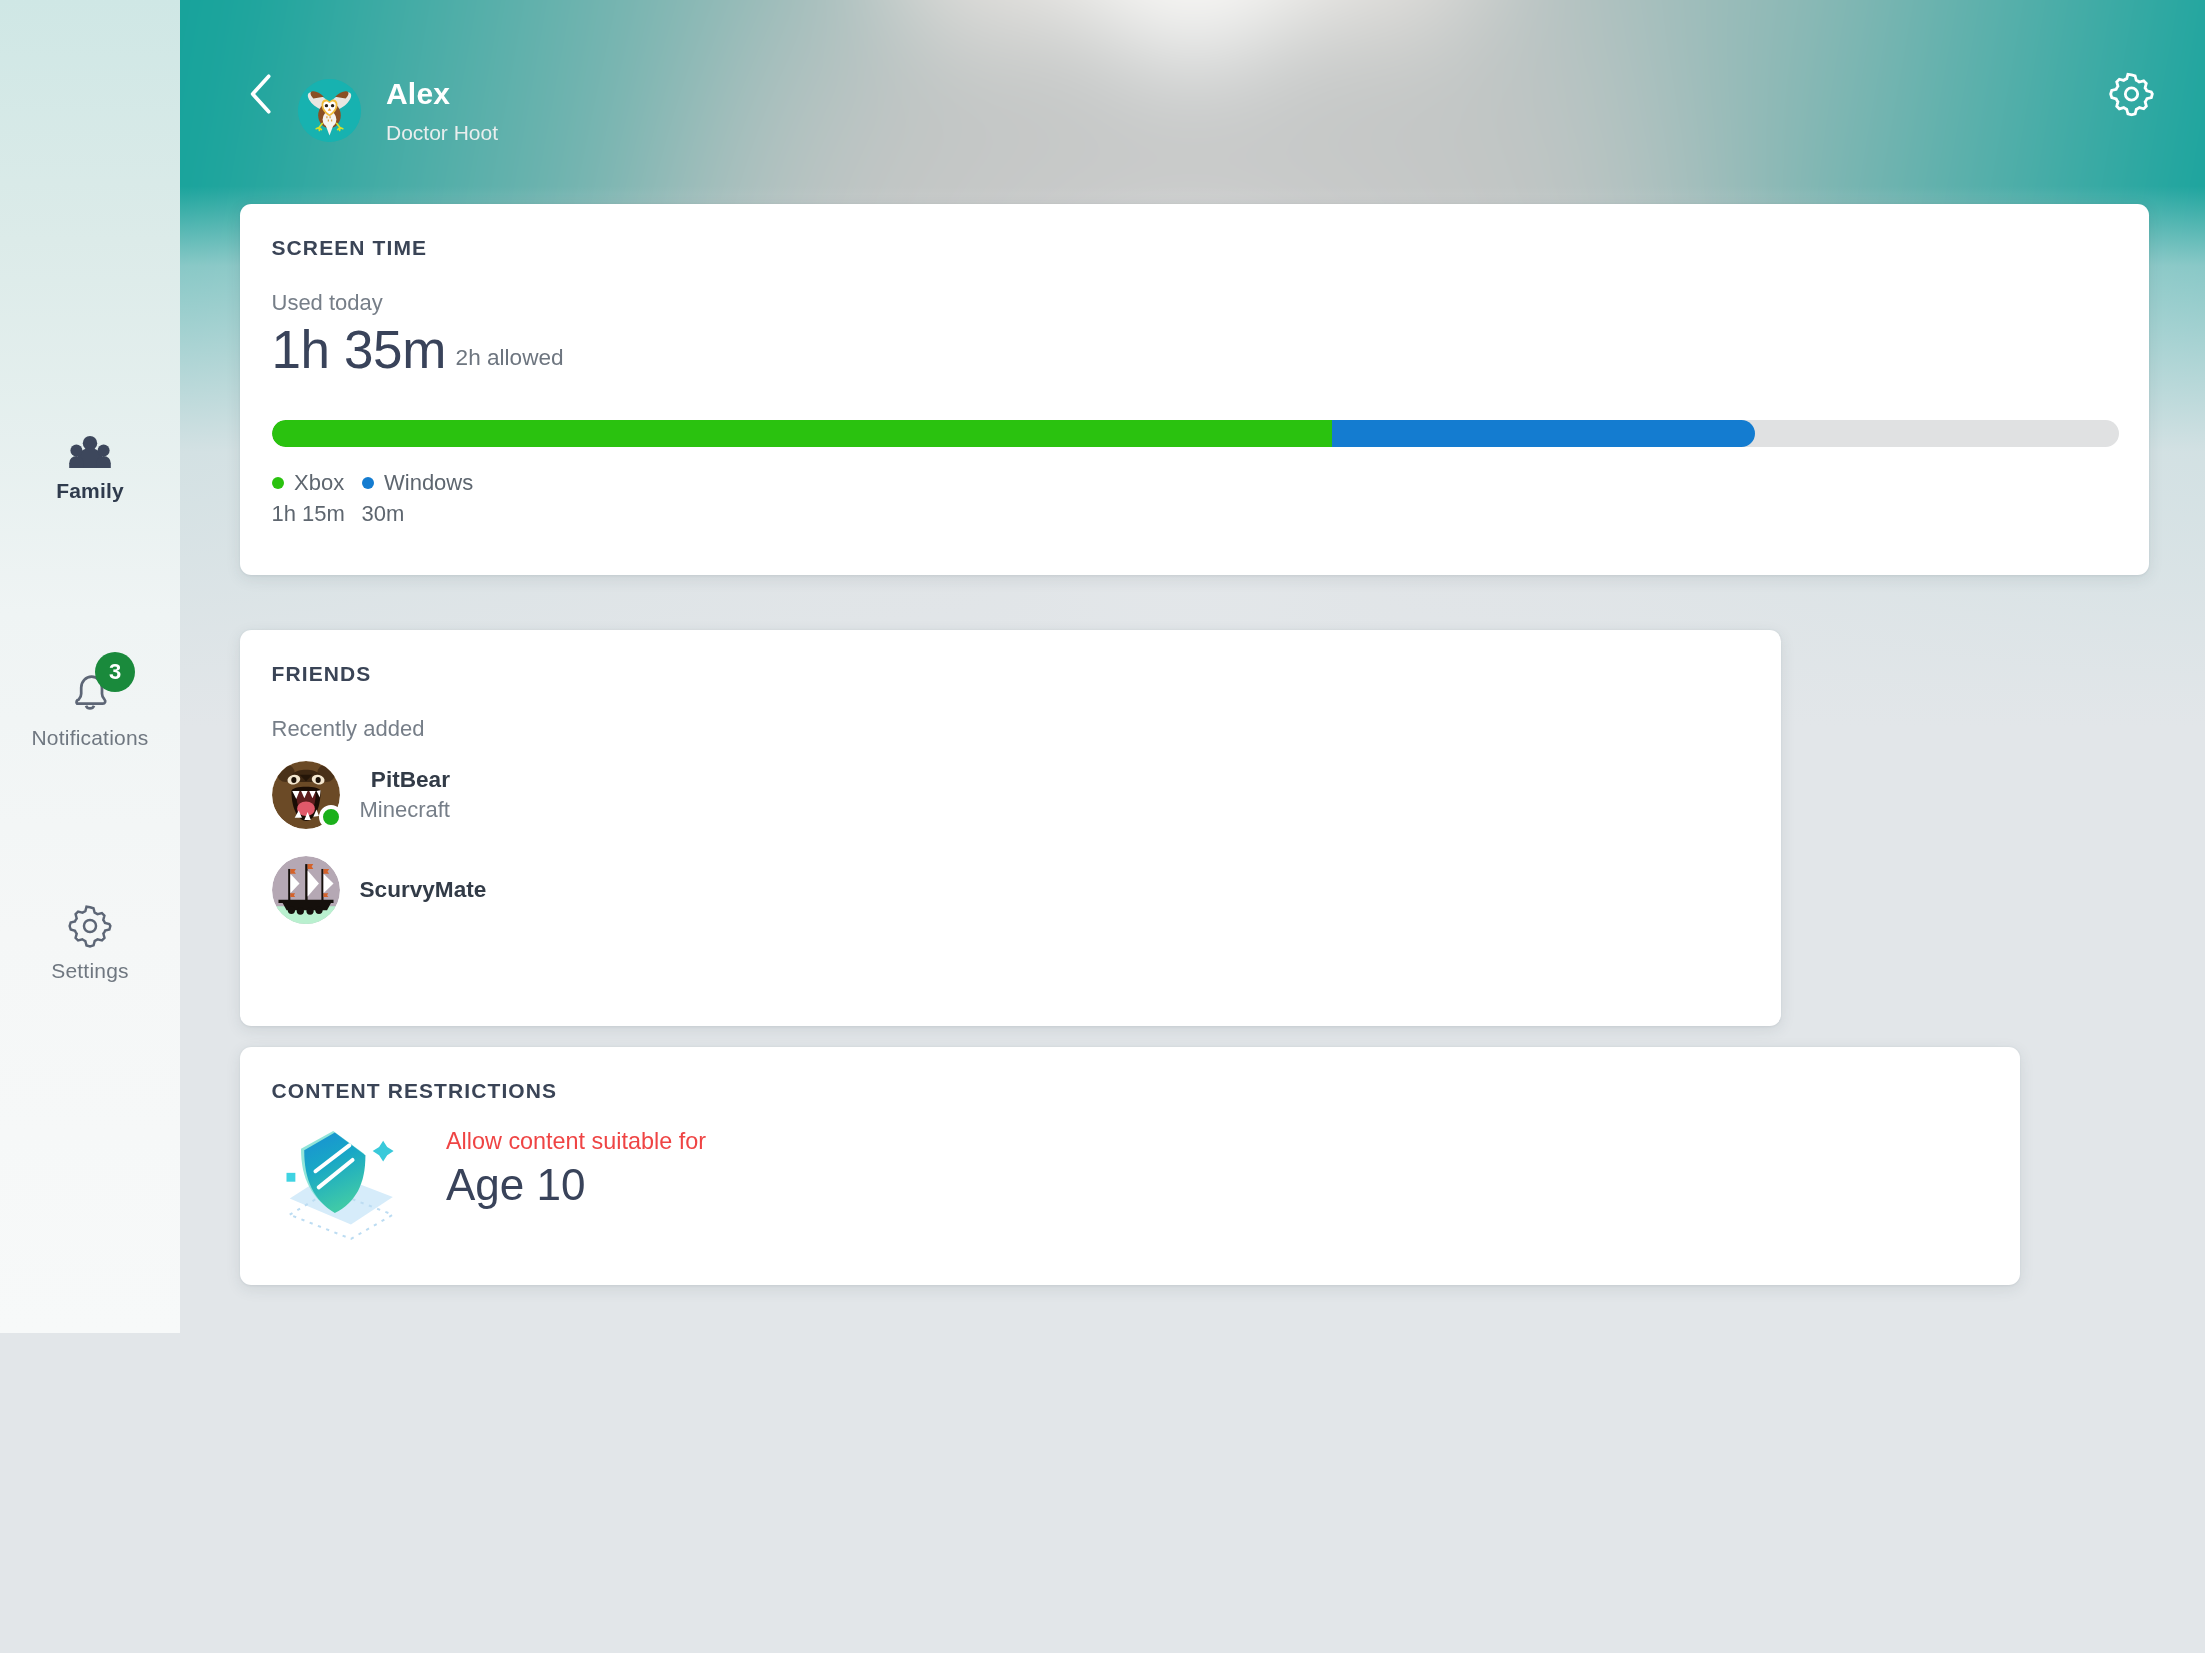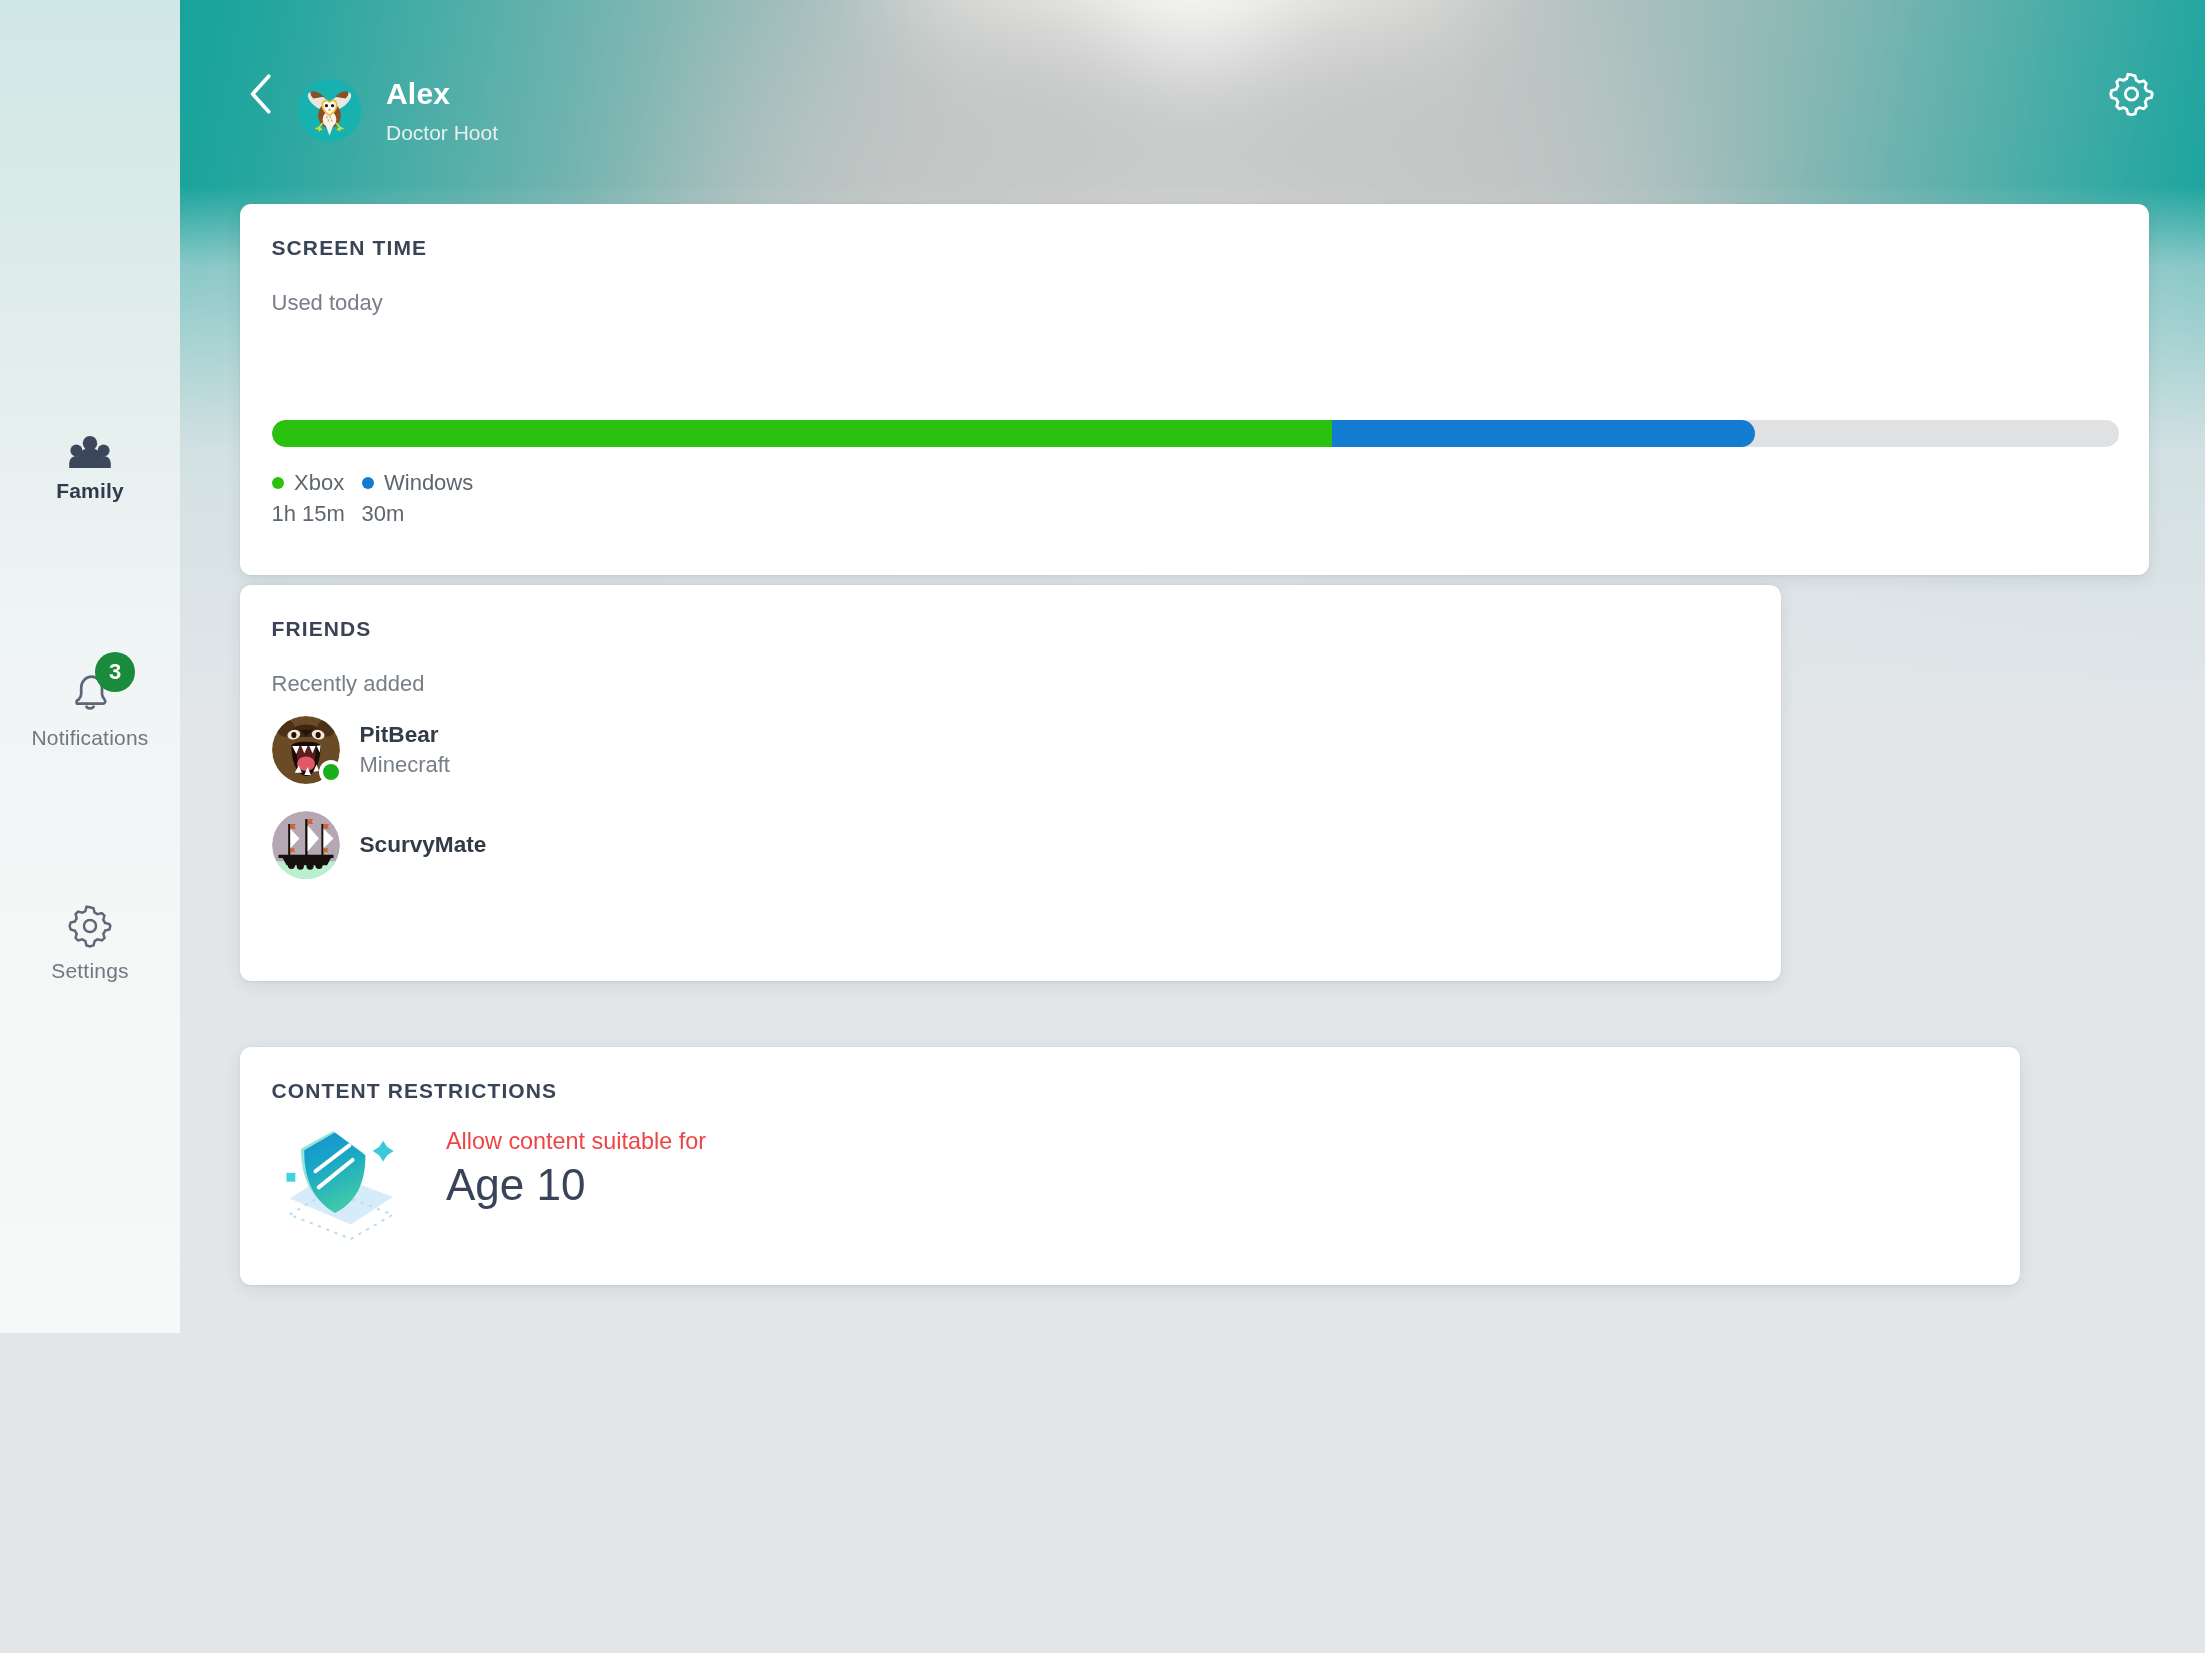--- a/index.html
+++ b/index.html
@@ -123,21 +123,21 @@
   .bar-green { left: 0; border-radius: 13.7px 0 0 13.7px; background: #2ac20f; }
   .bar-blue  { border-radius: 0 13.7px 13.7px 0; background: #147cd0; }
   .legend { position: absolute; left: 31.5px; top: 266px; display: flex; gap: 0; }
   .lg-item { display: flex; flex-direction: column; }
   .lg-top { display: flex; align-items: center; gap: 10.5px; }
   .lg-dot { width: 12px; height: 12px; border-radius: 50%; display: block; }
   .lg-name { font-size: 22px; color: #5e666f; }
   .lg-val  { font-size: 22px; color: #5e666f; margin-top: 4.8px; }
 
   
-  #card-friends { left: 240px; top: 585px; width: 1541px; height: 396px; }
+  #card-friends { left: 240px; top: 630px; width: 1541px; height: 396px; text-align: right; }
   .fr-title { position: absolute; left: 31.5px; top: 32px; }
   .fr-sub   { position: absolute; left: 31.5px; top: 86px; }
   .fr-list  { position: absolute; left: 31.5px; top: 125px; width: 646px; }
   .fr-row { position: relative; display: flex; align-items: center; gap: 20px; height: 79px; margin-bottom: 16px; }
   .fr-av { position: relative; width: 68px; height: 68px; border-radius: 50%; overflow: visible; flex: none; }
   .fr-av-in { position: absolute; inset: 0; border-radius: 50%; overflow: hidden; }
   .fr-online {
     position: absolute; right: -3.2px; bottom: 0px;
     width: 24px; height: 24px; border-radius: 50%;
     background: #1bb01b; border: 4px solid #fff;
@@ -250,20 +250,24 @@
       <svg width="45" height="45" viewBox="0 0 54 54">
         <path d="M27 4 l4.3 1.2 1.4 5.3a17 17 0 0 1 3.6 2.1l5.3-1.4 3.1 3.1-1.4 5.3a17 17 0 0 1 2.1 3.6l5.3 1.4L52 27l-1.2 4.3-5.3 1.4a17 17 0 0 1-2.1 3.6l1.4 5.3-3.1 3.1-5.3-1.4a17 17 0 0 1-3.6 2.1l-1.4 5.3L27 52l-4.3-1.2-1.4-5.3a17 17 0 0 1-3.6-2.1l-5.3 1.4-3.1-3.1 1.4-5.3a17 17 0 0 1-2.1-3.6L3.3 31.3 2 27l1.3-4.3 5.3-1.4a17 17 0 0 1 2.1-3.6L9.3 12.4l3.1-3.1 5.3 1.4a17 17 0 0 1 3.6-2.1l1.4-5.3z" fill="none" stroke="#ffffff" stroke-width="3.4"></path>
         <circle cx="27" cy="27" r="7.4" fill="none" stroke="#ffffff" stroke-width="3.4"></circle>
       </svg>
     </div>
   </header>
 
   <section class="card" id="card-screen">
     <div class="card-title st-title">SCREEN TIME</div>
     <div class="sub-label st-used">Used today</div>
+    <div class="st-bigrow">
+      <span class="st-big">1h 35m</span>
+      <span class="st-allowed">2h allowed</span>
+    </div>
 
     <div class="bar-track" style="background: rgb(224, 225, 226);">
       <span class="bar-seg bar-green" id="seg-xbox" style="width: 57.4%; background: rgb(42, 194, 15);"></span>
       <span class="bar-seg bar-blue" id="seg-win" style="left: 57.4%; width: 22.9%; background: rgb(20, 124, 208);"></span>
     </div>
 
     <div class="legend">
       <div class="lg-item" style="width:90px">
         <div class="lg-top">
           <span class="lg-dot" id="dot-xbox" style="background: rgb(42, 194, 15);"></span>

